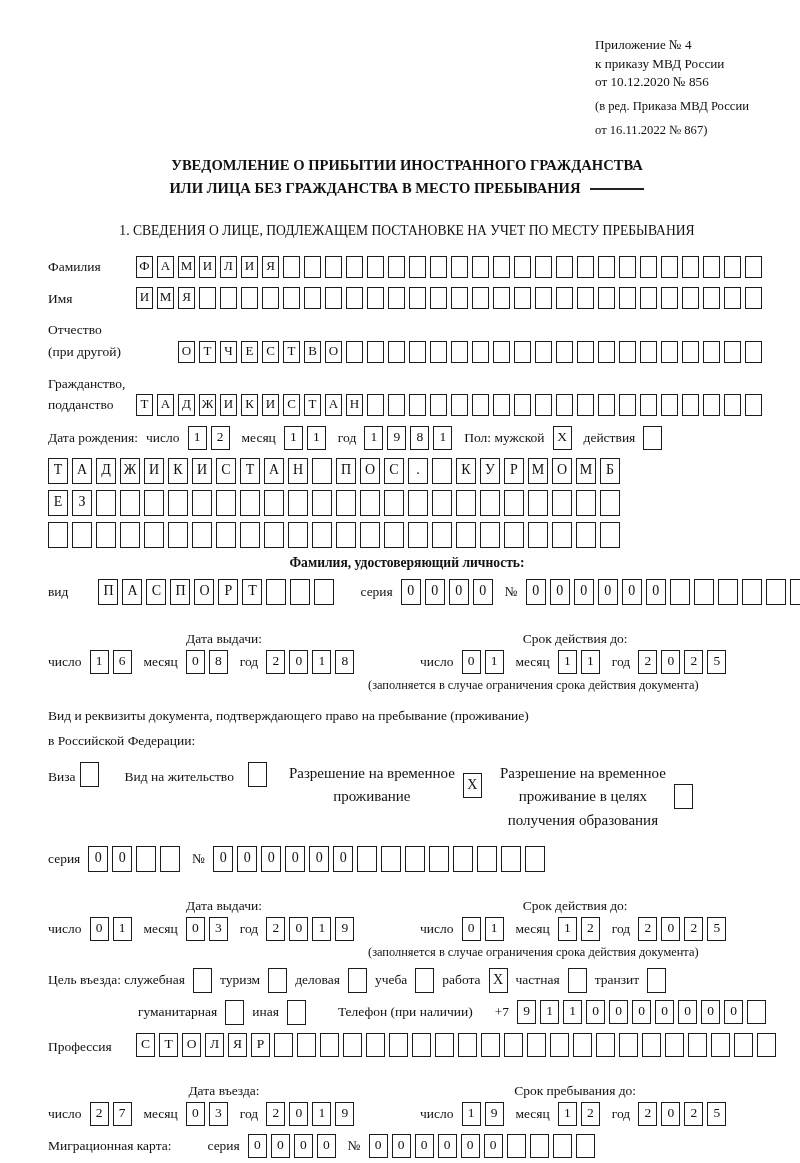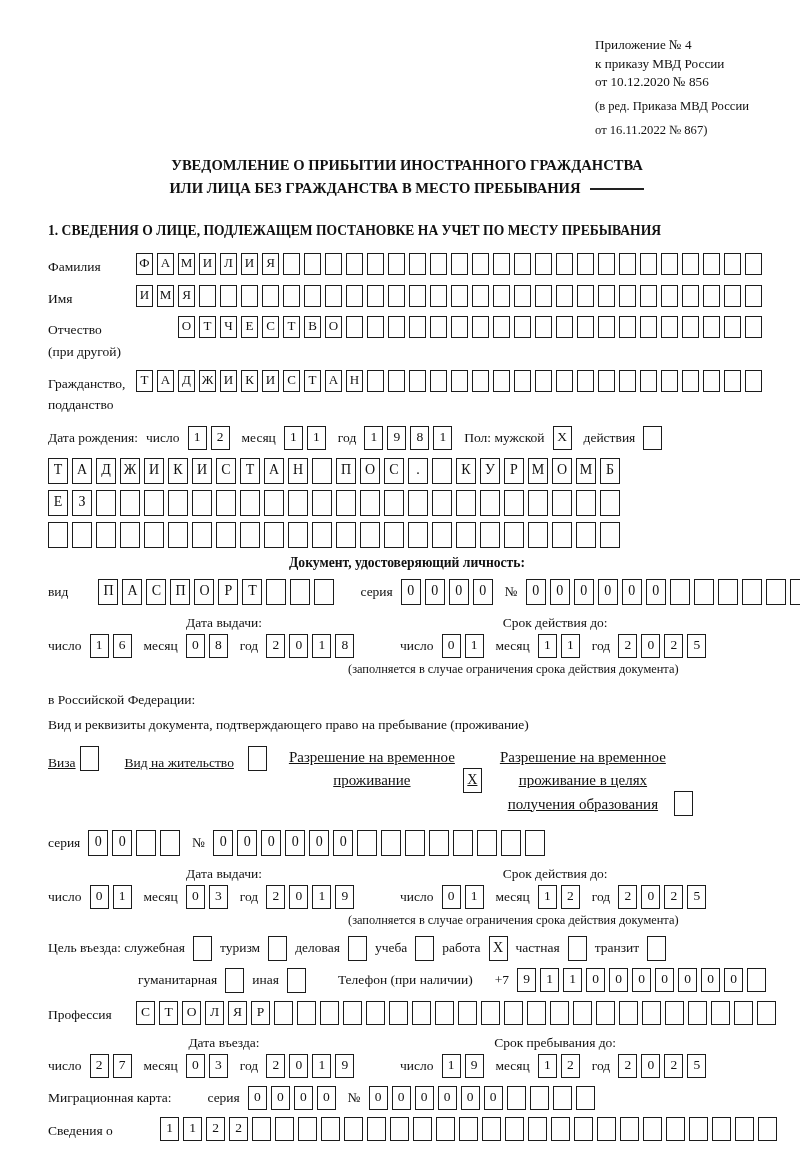--- a/index.html
+++ b/index.html
@@ -6,54 +6,54 @@
   body{width:800px;font-family:"Liberation Serif",serif;color:#111;}
   .page{width:800px;min-height:1163px;box-sizing:border-box;padding:36px 34px 20px 48px;}
 
   
   .hdr{margin-left:547px;font-size:13.2px;line-height:1.42;}
   .hdr .ed{margin-top:6px;font-size:12.6px;}
   .forma{font-weight:bold;font-size:14.5px;text-align:right;margin:16px 38px 0 0;letter-spacing:.5px;}
 
   .title{font-weight:bold;font-size:14.6px;text-align:center;margin-top:14px;line-height:1.55;}
   .under{display:inline-block;width:54px;border-bottom:2px solid #222;margin-left:10px;transform:translateY(-3px);}
-  .sec1{font-weight:bold;font-size:13.6px;margin-top:24px;margin-bottom:14px;}
+  .sec1{font-weight:normal;font-size:13.6px;margin-top:24px;margin-bottom:14px;text-align:center;}
 
   
-  .row{display:flex;align-items:flex-start;margin-bottom:7px;}
+  .row{display:flex;align-items:flex-end;margin-bottom:7px;}
   .lab{flex:0 0 auto;font-size:13.5px;line-height:1.6;padding-top:3px;}
   .w83{width:88px;}
   .w125{width:130px;}
   .w110{width:112px;}
   .cells{display:flex;flex:0 0 auto;}
   .cell{flex:0 0 auto;box-sizing:border-box;border:1.6px solid #1c1c1c;background:#fff;text-align:center;font-family:"Liberation Serif",serif;}
   .sm .cell{width:17px;height:22px;margin-right:4px;font-size:13px;line-height:18px;}
   .md .cell{width:19px;height:24px;margin-right:4px;font-size:13.5px;line-height:20px;}
   .lg .cell{width:20px;height:26px;margin-right:4px;font-size:14px;line-height:22px;}
   .cb .cell{width:19px;height:25px;margin-right:0;font-size:14px;line-height:21px;}
   .mb6{margin-bottom:6px;}
   .mb8{margin-bottom:8px;}
 
   .inline-row{display:flex;align-items:center;gap:8px;flex-wrap:nowrap;}
   .t{font-size:13.5px;white-space:nowrap;}
   .gap-l{margin-left:14px;}
 
   .center-b{font-weight:bold;font-size:13.6px;text-align:center;margin:4px 0 8px 0;}
 
   
-  .datepair{display:flex;margin-top:10px;margin-bottom:8px;}
+  .datepair{display:flex;margin-top:26px;margin-bottom:8px;gap:20px;}
   .dp-l{width:352px;flex:0 0 auto;}
   .dp-r{flex:0 0 auto;}
   .dp-h{font-size:13.5px;text-align:center;margin-bottom:3px;}
   .dp-note{font-size:12.4px;white-space:nowrap;margin-top:4px;margin-left:-52px;}
 
   .para{font-size:13.5px;line-height:1.9;margin-top:10px;}
 
   .opts{display:flex;align-items:flex-start;margin-top:8px;margin-bottom:14px;}
-  .opt{display:flex;align-items:flex-end;text-decoration:underline;}
+  .opt{display:flex;align-items:center;}
   .opt .t{padding-top:4px;}
   .opt-multi{font-size:15px;text-align:center;line-height:1.55;}
   .opt .cells{margin-left:8px;}
 
   .purpose-row2{margin-left:90px;}
 </style>
 </head>
 <body>
 
 <div class="page">
@@ -327,21 +327,21 @@
           <span class="cell"></span>
           <span class="cell"></span>
           <span class="cell"></span>
           <span class="cell"></span>
           <span class="cell"></span>
           <span class="cell"></span>
         </div>
     </div>
   </div>
 
-  <div class="center-b">Документ, удостоверяющий личность:</div>
+  <div class="center-b">Фамилия, удостоверяющий личность:</div>
 
   <div class="row inline-row">
     <span class="t">вид</span>
     <div class="cells lg" style="margin-left:22px">
         <span class="cell">П</span>
         <span class="cell">А</span>
         <span class="cell">С</span>
         <span class="cell">П</span>
         <span class="cell">О</span>
         <span class="cell">Р</span>
@@ -416,22 +416,22 @@
             <span class="cell">0</span>
             <span class="cell">2</span>
             <span class="cell">5</span>
           </div>
       </div>
       <div class="dp-note">(заполняется в случае ограничения срока действия документа)</div>
     </div>
   </div>
 
   <div class="para">
+    <div>Вид и реквизиты документа, подтверждающего право на пребывание (проживание)</div>
     <div>в Российской Федерации:</div>
-    <div>Вид и реквизиты документа, подтверждающего право на пребывание (проживание)</div>
   </div>
 
   <div class="opts">
     <div class="opt">
       <span class="t">Виза</span>
       <div class="cells cb" style="margin-left:4px">
           <span class="cell"></span>
         </div>
     </div>
     <div class="opt" style="margin-left:26px">

